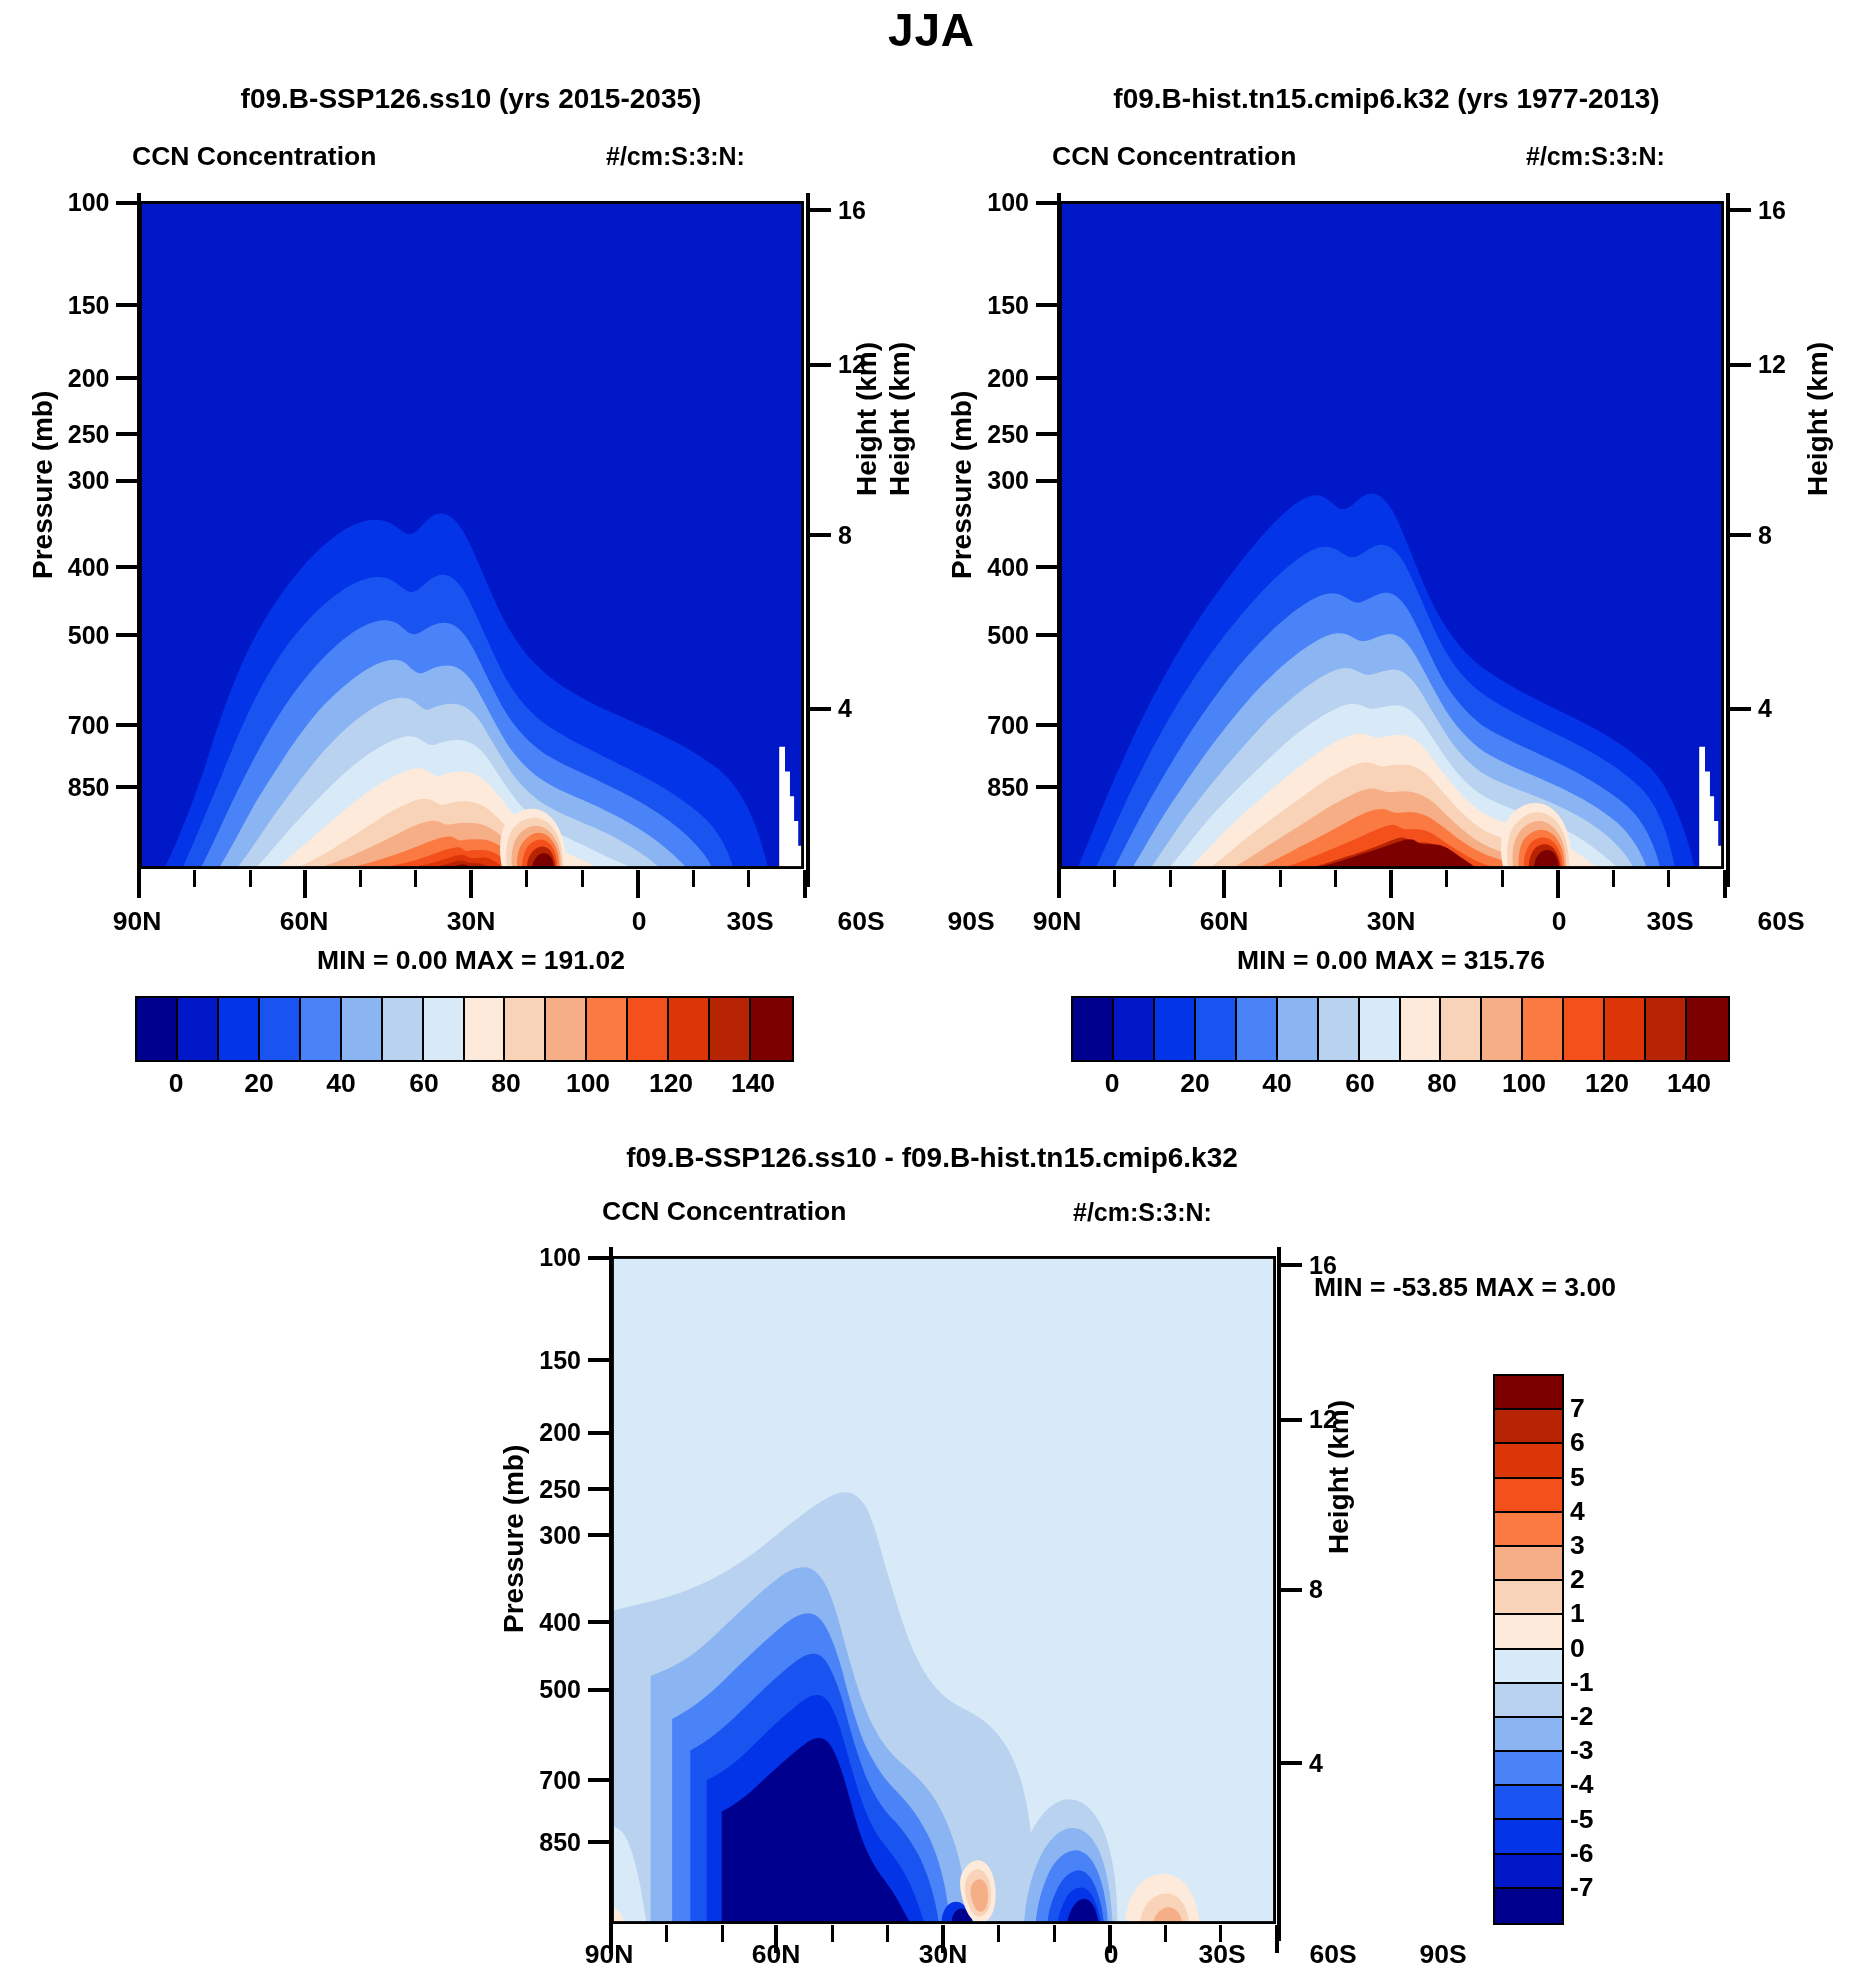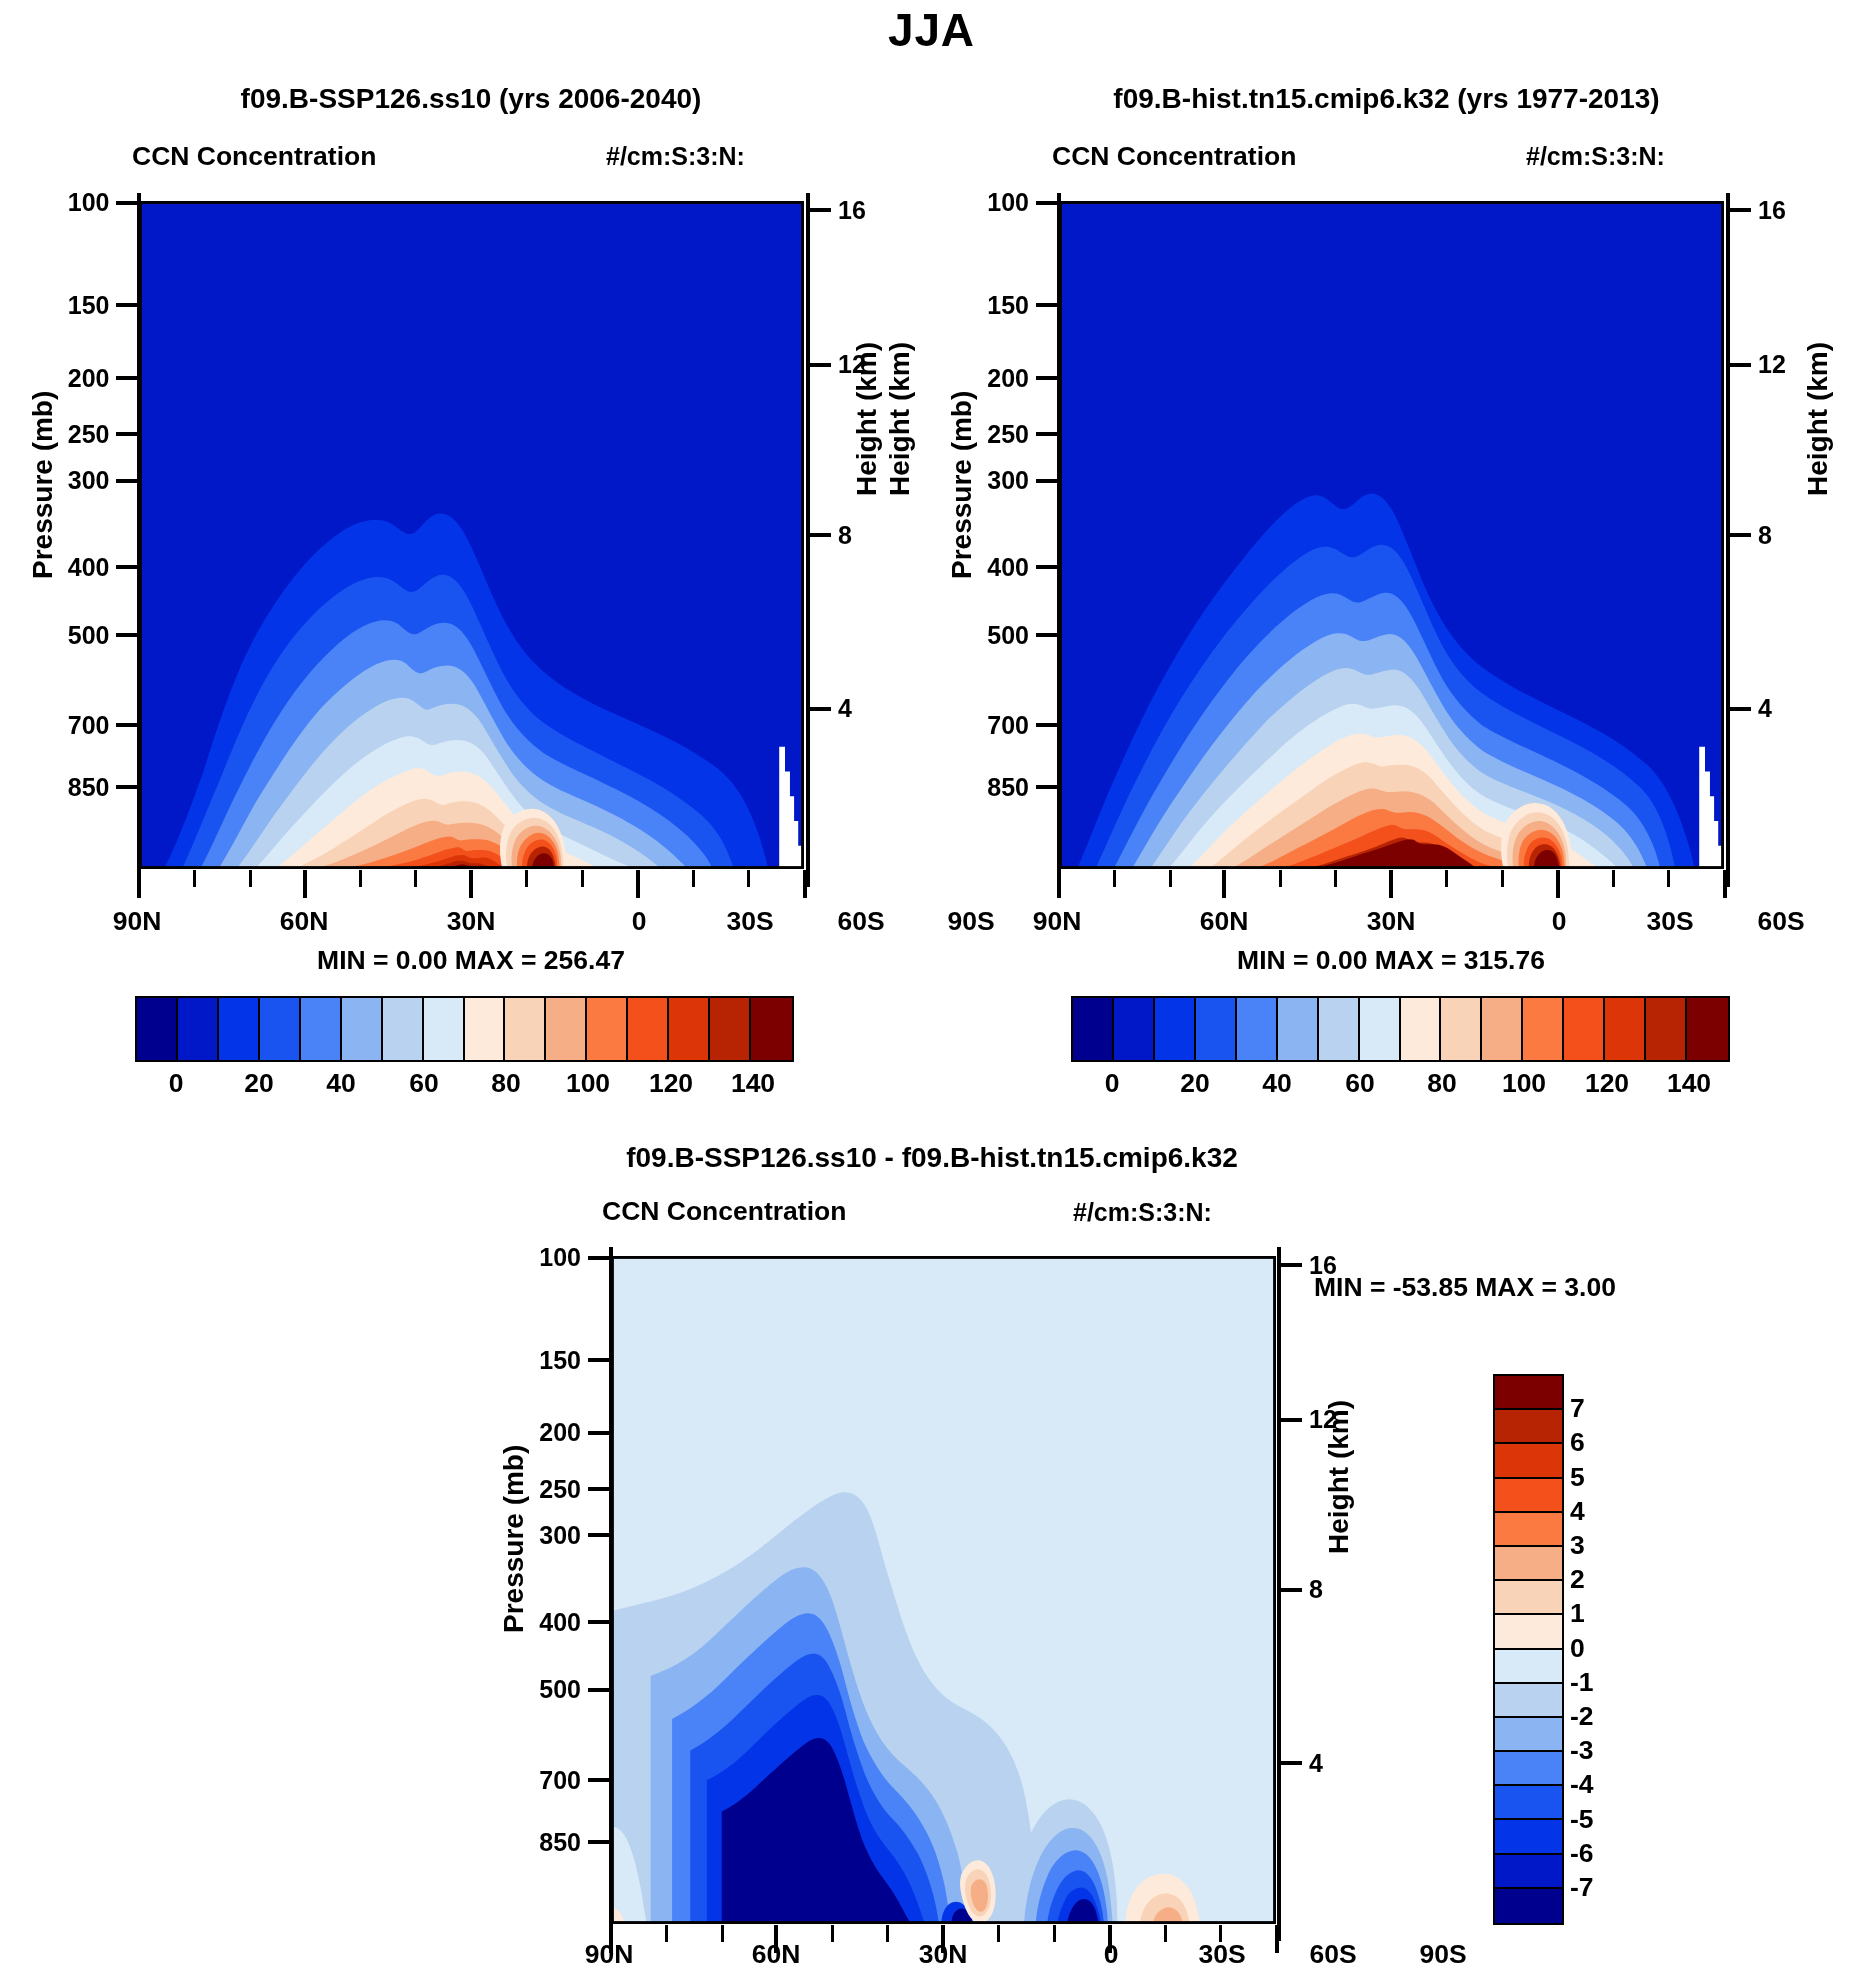--- a/index.html
+++ b/index.html
@@ -40,21 +40,21 @@
 
   svg{display:block;}
 </style>
 </head>
 <body>
 
 <div class="abs" id="main-title">JJA</div>
 
 <div class="abs">
 
-  <div class="abs panel-title" style="left:33px;top:83px;width:876px;">f09.B-SSP126.ss10 (yrs 2006-2040)</div>
+  <div class="abs panel-title" style="left:33px;top:83px;width:876px;">f09.B-SSP126.ss10 (yrs 2015-2035)</div>
 
   <div class="abs sub-left" style="left:132px;top:141px;">CCN Concentration</div>
   <div class="abs sub-right" style="left:606px;top:142px;">#/cm:S:3:N:</div>
 
   <div class="vspine" style="left:137px;top:193px;height:694px;"></div>
   <div class="vspine" style="left:806px;top:193px;height:694px;"></div>
 
   <div class="plot-frame" style="left:139px;top:201px;width:665px;height:668px;border-width:0;">
     <svg width="665" height="668" viewBox="0 0 805 808" preserveAspectRatio="none">
       <rect x="0" y="0" width="805" height="808" fill="#0018c8"></rect>
@@ -180,21 +180,21 @@
     <div class="tick" style="left:803px;top:870px;width:4.1px;height:28px;"></div>
     <div class="xlab" style="left:79px;top:906px;width:116px;">90N</div>
     <div class="xlab" style="left:246px;top:906px;width:116px;">60N</div>
     <div class="xlab" style="left:413px;top:906px;width:116px;">30N</div>
     <div class="xlab" style="left:581px;top:906px;width:116px;">0</div>
     <div class="xlab" style="left:692px;top:906px;width:116px;">30S</div>
     <div class="xlab" style="left:803px;top:906px;width:116px;">60S</div>
     <div class="xlab" style="left:913px;top:906px;width:116px;">90S</div>
   </div>
 
-  <div class="abs minmax" style="left:99px;top:945px;width:744px;">MIN =   0.00  MAX = 256.47</div>
+  <div class="abs minmax" style="left:99px;top:945px;width:744px;">MIN =   0.00  MAX = 191.02</div>
 
   <div class="cbar-h" id="cbar1" style="left:135px;top:996px;width:655px;height:62px;">
       <div class="cell" style="background: rgb(0, 0, 143); width: 6.25%;"></div>
       <div class="cell" style="background: rgb(0, 24, 200); width: 6.25%;"></div>
       <div class="cell" style="background: rgb(4, 52, 232); width: 6.25%;"></div>
       <div class="cell" style="background: rgb(26, 84, 240); width: 6.25%;"></div>
       <div class="cell" style="background: rgb(74, 130, 247); width: 6.25%;"></div>
       <div class="cell" style="background: rgb(138, 180, 242); width: 6.25%;"></div>
       <div class="cell" style="background: rgb(184, 210, 239); width: 6.25%;"></div>
       <div class="cell" style="background: rgb(216, 234, 248); width: 6.25%;"></div>

